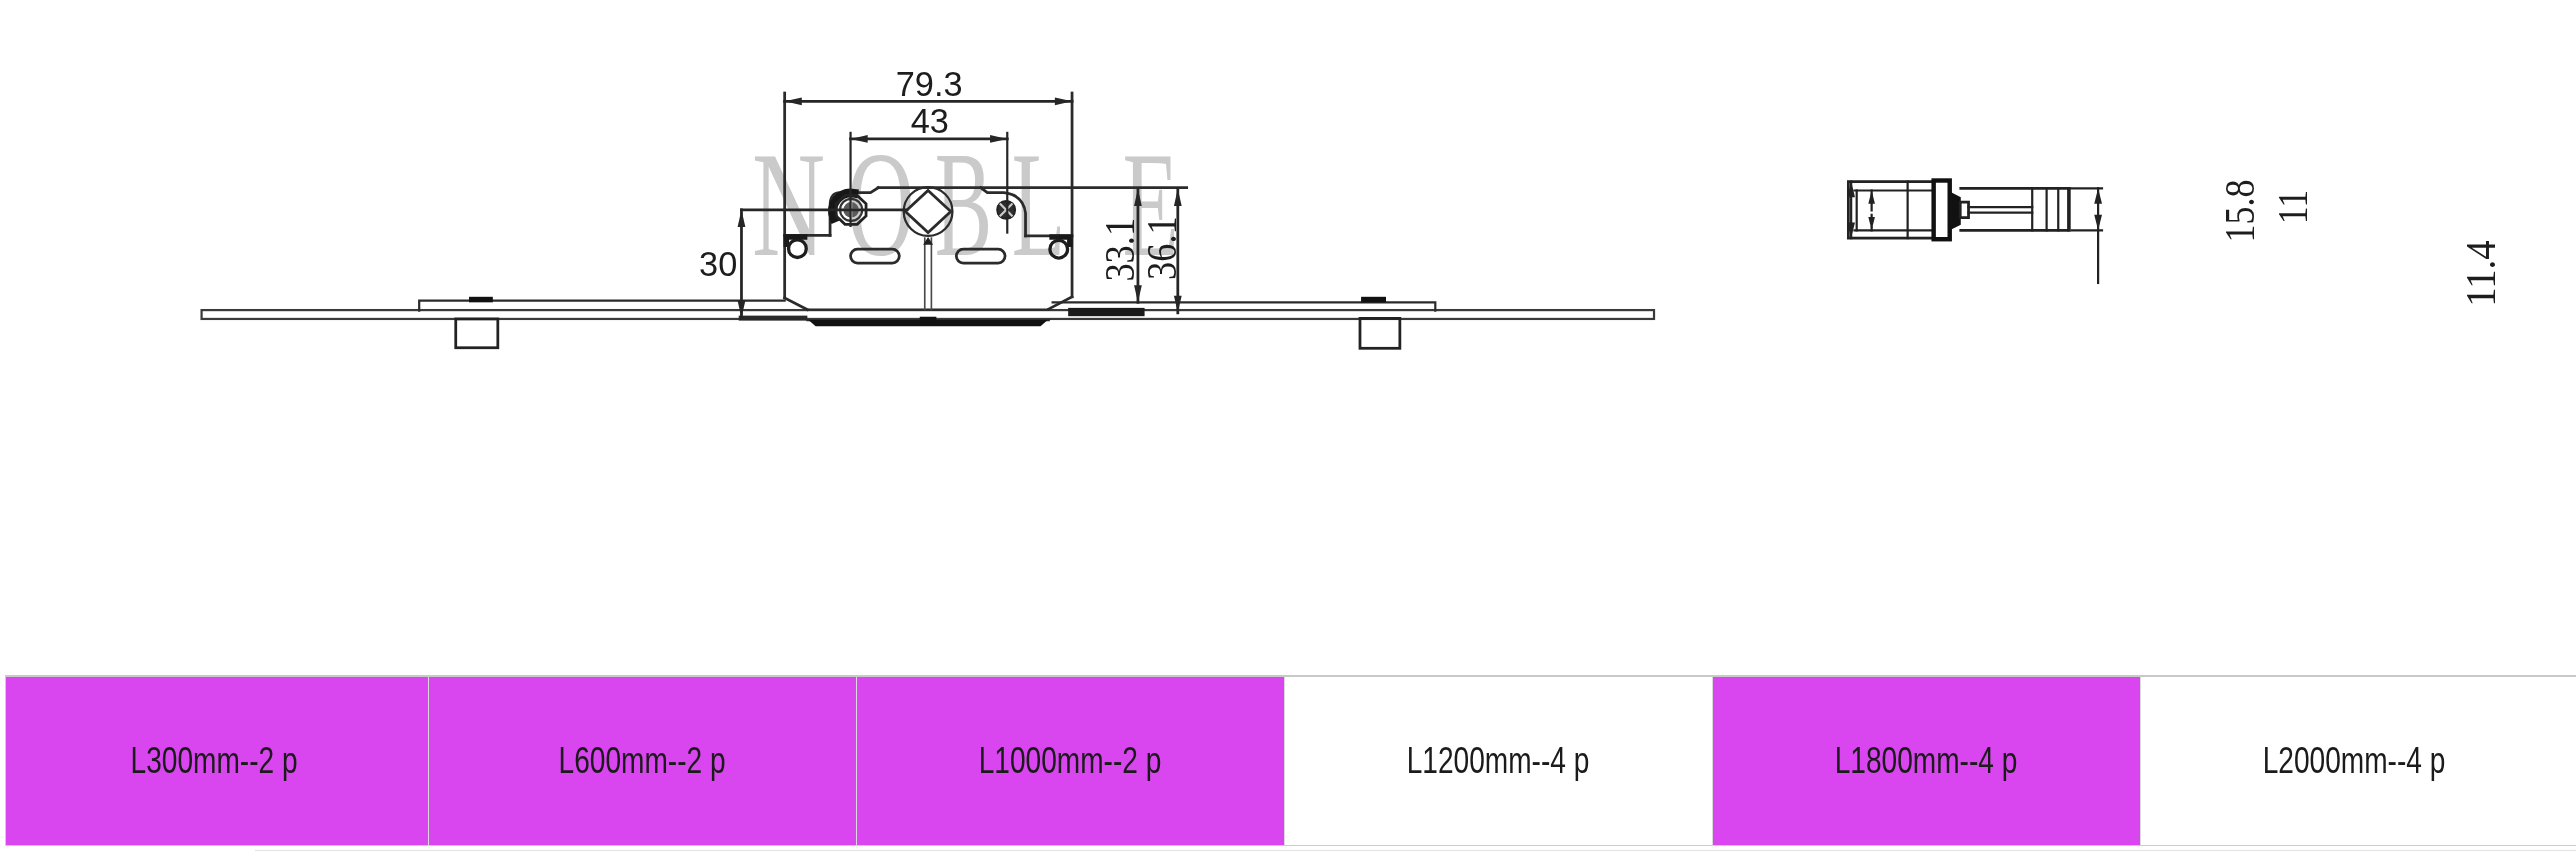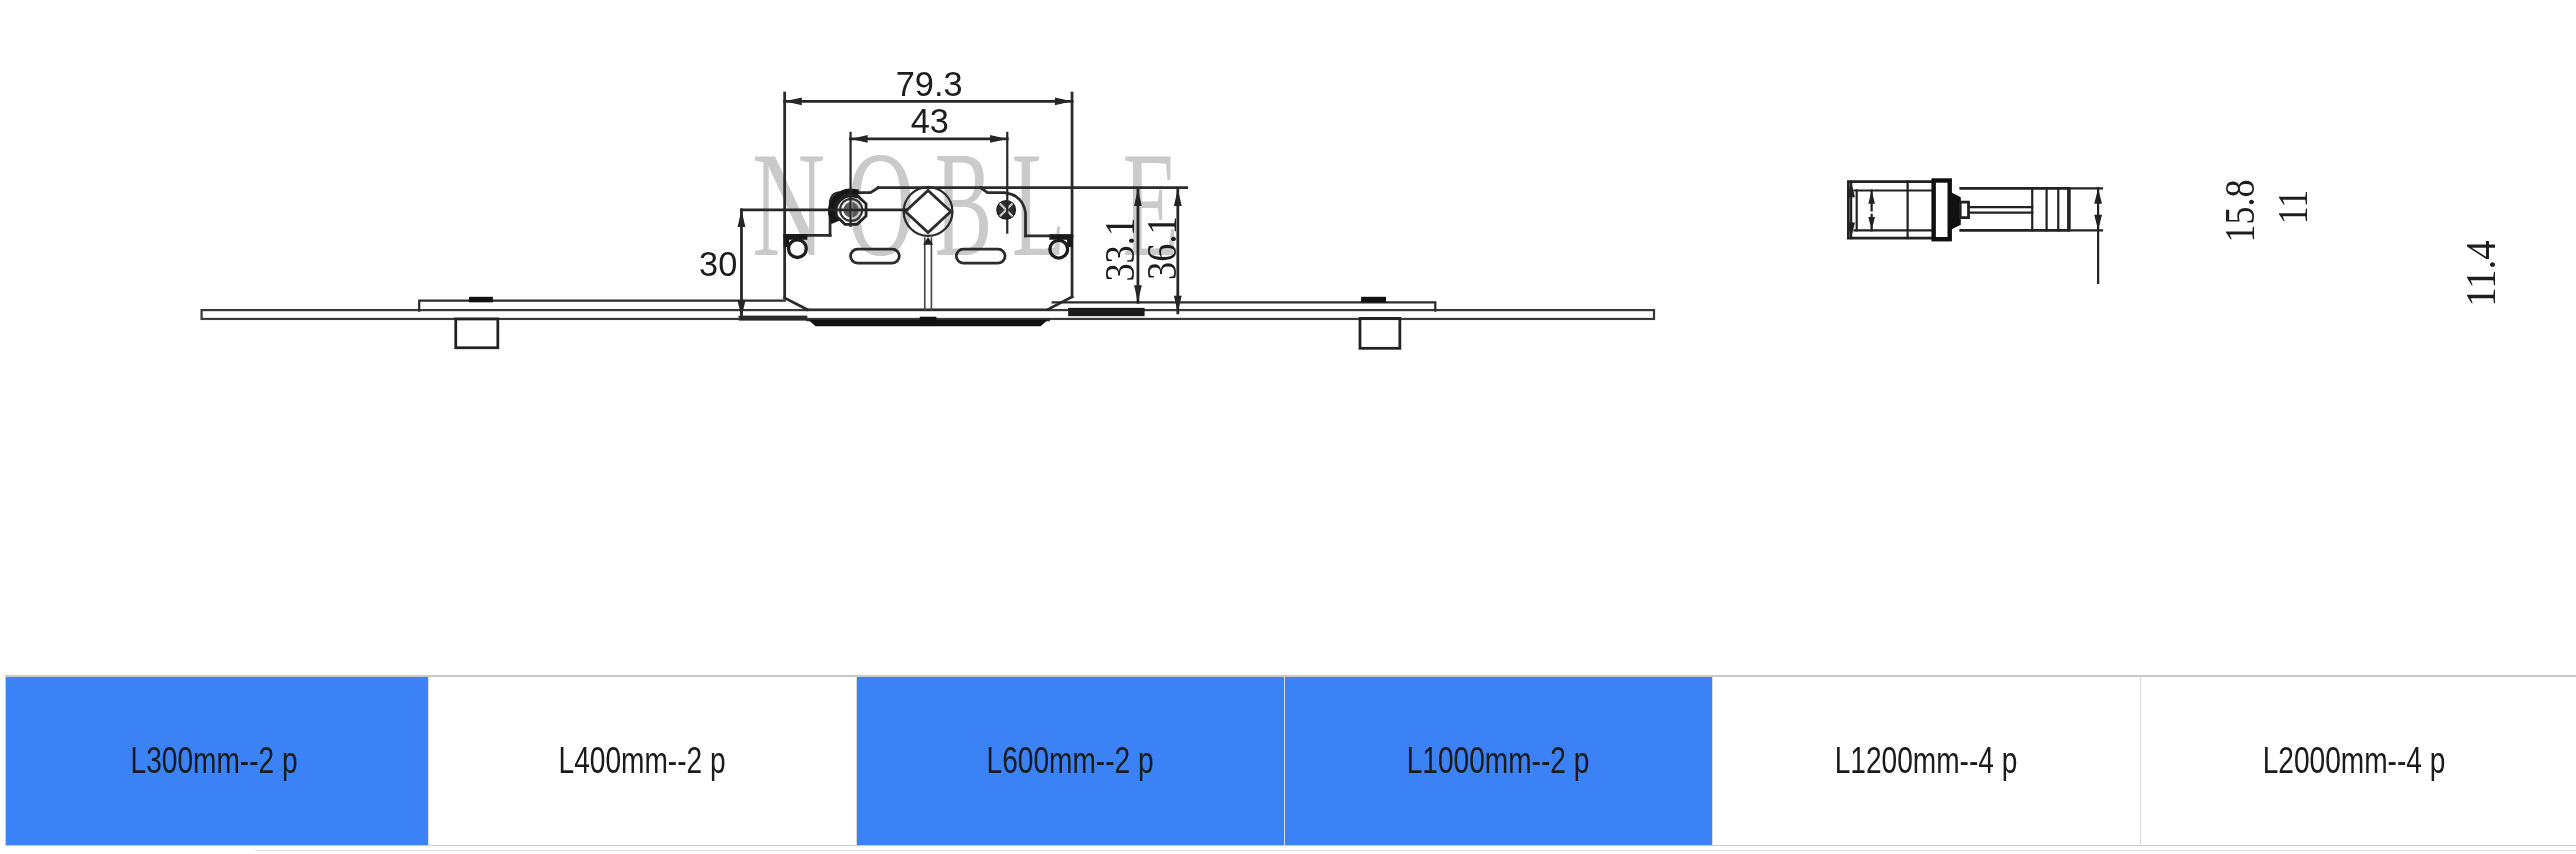--- a/index.html
+++ b/index.html
@@ -3,21 +3,21 @@
 <meta charset="utf-8">
 <style>
   html,body{margin:0;padding:0;background:#ffffff;}
   body{width:2576px;height:854px;position:relative;font-family:"Liberation Sans",sans-serif;overflow:hidden;}
   #draw{position:absolute;left:0;top:0;}
   #tbl{position:absolute;left:0;top:675px;width:2576px;}
   .topline{height:1.7px;background:#c9c9c9;width:2576px;}
   .cells{display:flex;width:2584px;height:168px;border-bottom:1.7px solid #cccccc;}
   .cell{flex:1 1 0;display:flex;align-items:center;justify-content:center;border-right:1.1px solid #d9d9d9;}
   .cell:first-child{border-left:1.1px solid #d9d9d9;}
-  .cell.g{background:#3b82f6;}
+  .cell.g{background:#d946ef;}
   .cell span{font-size:36px;color:#1b1b1b;display:inline-block;transform:scaleX(0.78);white-space:nowrap;margin-top:0px;}
   .underline{height:1.7px;background:#e3e3e3;width:2321px;margin-left:255px;margin-top:3.9px;}
 </style>
 </head>
 <body>
 <svg id="draw" width="2576" height="675" viewBox="0 0 4650 1219" fill="none" stroke-linecap="square">
 
   <g font-family="'Liberation Serif',serif" font-size="273" fill="#cacaca" stroke="none">
     <text transform="translate(1357 460) scale(0.67 1)">N</text>
     <text transform="translate(1528 460) scale(0.62 1)">O</text>
@@ -153,31 +153,31 @@
   <text x="4166" y="374" font-size="78" fill="#1d1d1d" stroke="none" text-anchor="middle" textLength="62" lengthAdjust="spacingAndGlyphs" font-family="'Liberation Serif',serif" transform="rotate(-90 4166 374)">11</text>
   <text x="4505" y="494" font-size="78" fill="#1d1d1d" stroke="none" text-anchor="middle" textLength="120" lengthAdjust="spacingAndGlyphs" font-family="'Liberation Serif',serif" transform="rotate(-90 4505 494)">11.4</text>
 </svg>
 
 <div id="tbl">
   <div class="topline"></div>
   <div class="cells">
     <div class="cell g">
         <span>L300mm--2 p</span>
       </div>
-    <div class="cell">
-        <span>L400mm--2 p</span>
-      </div>
     <div class="cell g">
         <span>L600mm--2 p</span>
       </div>
     <div class="cell g">
         <span>L1000mm--2 p</span>
       </div>
     <div class="cell">
         <span>L1200mm--4 p</span>
+      </div>
+    <div class="cell g">
+        <span>L1800mm--4 p</span>
       </div>
     <div class="cell" style="padding-right:15px">
         <span>L2000mm--4 p</span>
       </div>
   </div>
   <div class="underline"></div>
 </div>
 <div style="position:absolute;left:0;top:673px;width:5px;height:178px;background:#ffffff;"></div>
 <div style="position:absolute;left:5px;top:675px;width:1.1px;height:171px;background:#cfcfcf;"></div>
 

